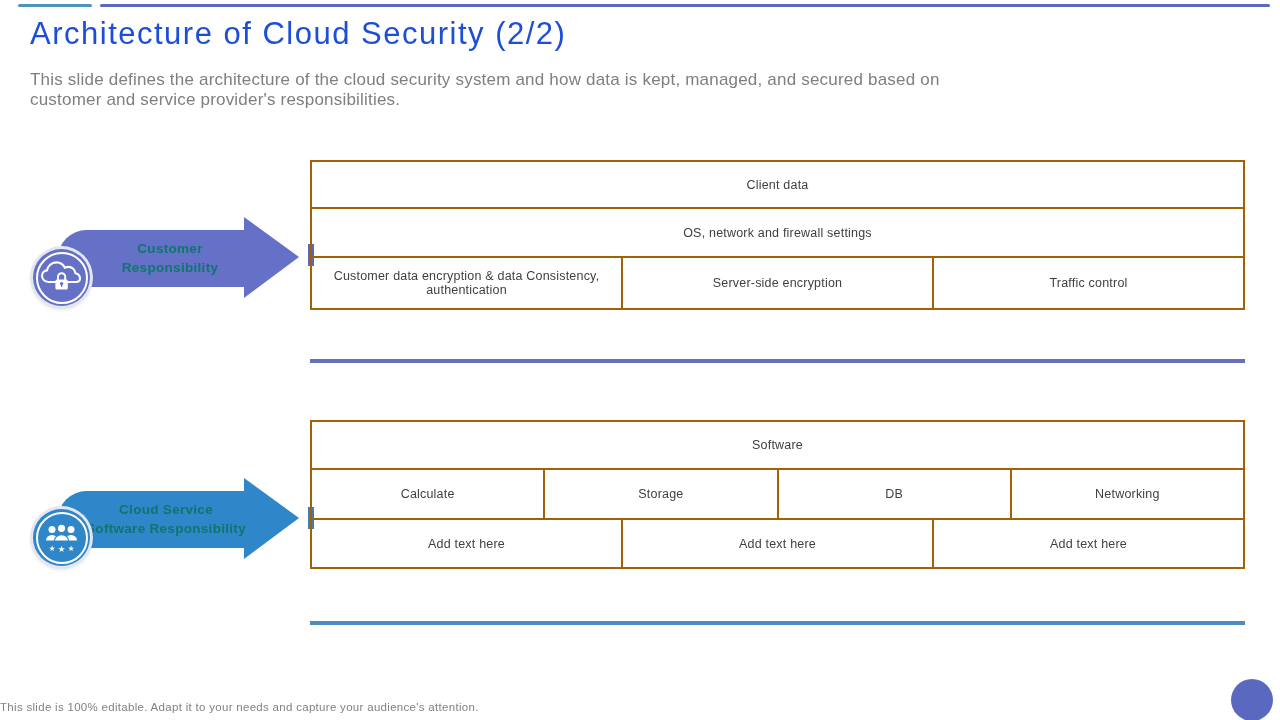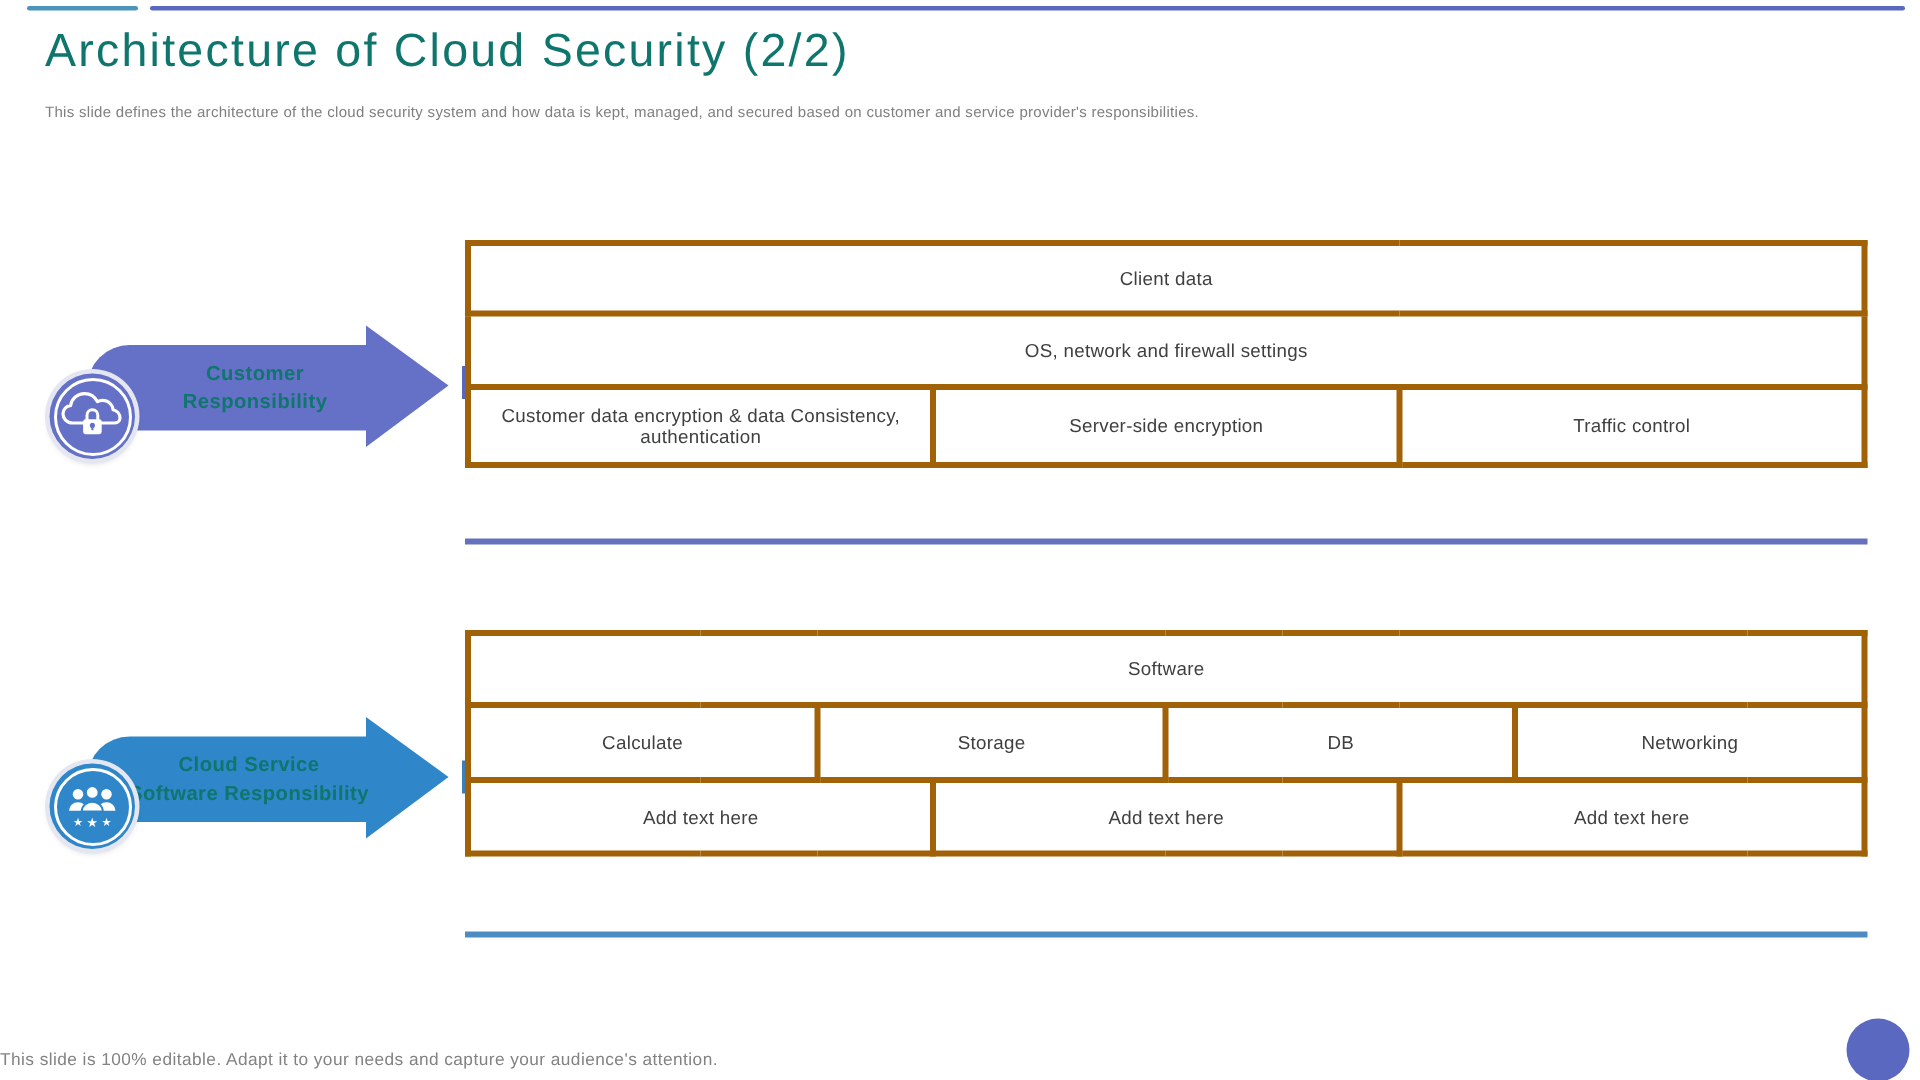--- a/index.html
+++ b/index.html
@@ -7,34 +7,34 @@
     position:relative; width:1280px; height:720px; margin:0 auto;
     background:#ffffff; overflow:hidden;
     font-family:"Liberation Sans", sans-serif;
   }
   .topbar-seg { position:absolute; top:4px; height:3px; border-radius:2px; }
   .topbar-seg.short { left:18px; width:74px; background:#4C94BC; }
   .topbar-seg.long  { left:100px; width:1170px; background:#5A68C0; }
 
   .title {
     position:absolute; left:30px; top:16px;
-    font-size:31px; letter-spacing:1.5px; color:#0f766e; font-weight:400;
+    font-size:31px; letter-spacing:1.5px; color:#1d4ed8; font-weight:400;
   }
   .subtitle {
     position:absolute; left:30px; top:70px; width:950px;
-    font-size:10px; color:#7F7F7F; letter-spacing:0.2px;
+    font-size:17px; color:#7F7F7F; letter-spacing:0.2px;
   }
 
   
   table.resp-table {
     position:absolute; left:310px; width:935px;
     border-collapse:collapse; table-layout:fixed;
   }
   table.resp-table td {
-    border:4px solid #a16207; text-align:center; vertical-align:middle;
+    border:2px solid #a16207; text-align:center; vertical-align:middle;
     font-size:12.5px; color:#3F3F3F; padding:2px 14px; letter-spacing:0.2px;
   }
   #customer-table { top:160px; }
   #provider-table { top:420px; }
   .band { position:absolute; left:310px; width:935px; height:4px; }
   #band-customer { top:359px; background:#6571BC; }
   #band-provider { top:621px; background:#4C8CC2; }
   .tick { position:absolute; left:308px; width:6px; height:22px; }
   #tick-customer { top:244px; background:#5A66B8; }
   #tick-provider { top:507px; background:#3D7EB4; }

